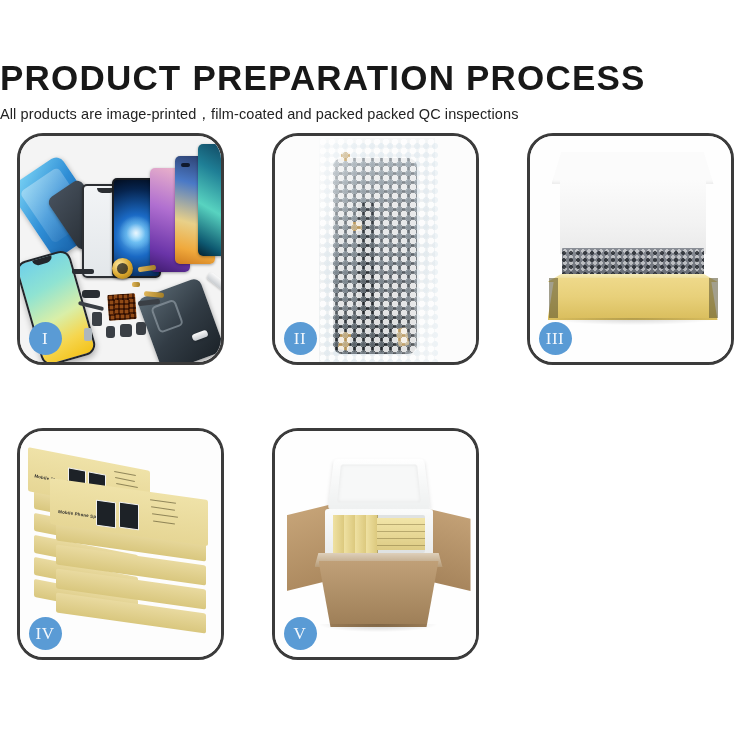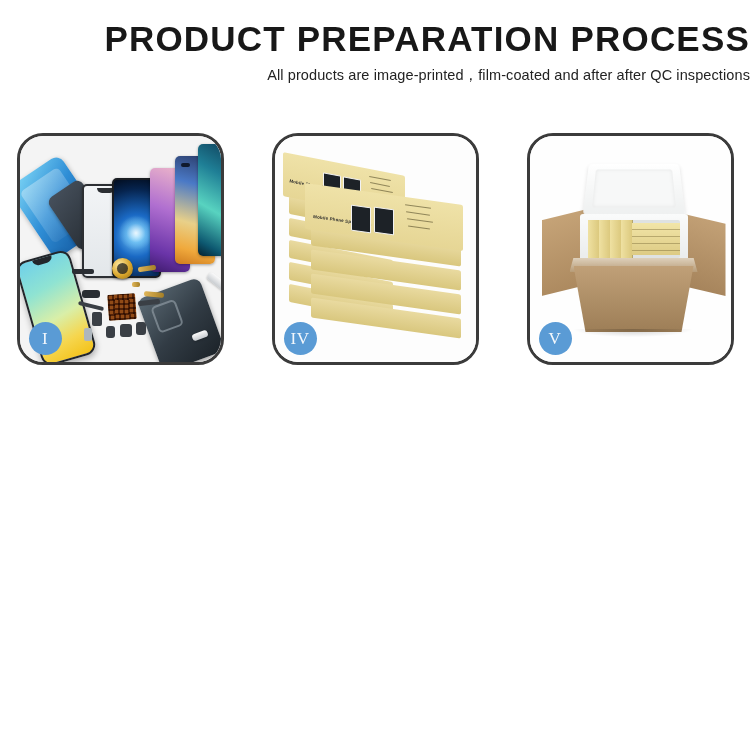--- a/index.html
+++ b/index.html
@@ -6,21 +6,21 @@
   body{
     width:750px;height:750px;
     background:#ffffff;
     font-family:"Liberation Sans", sans-serif;
     overflow:hidden;
     position:relative;
   }
   #page{width:750px;height:750px;position:relative;}
 
   
-  .header{padding-top:21px;text-align:right;}
+  .header{padding-top:60px;text-align:left;}
   .title{
     font-size:35px;font-weight:700;letter-spacing:1.2px;
     color:#181818;line-height:1;margin:0;
     font-family:"Liberation Sans", sans-serif;
   }
   .subtitle{
     margin:10px 0 0 0;font-size:14.5px;color:#232323;
     letter-spacing:.1px;font-weight:400;
   }
 
@@ -350,21 +350,21 @@
     background:radial-gradient(ellipse at 50% 0,rgba(0,0,0,.17),rgba(0,0,0,0) 72%);
   }
 </style>
 </head>
 <body>
 
 <div id="page">
 
   <div class="header">
     <h1 class="title">PRODUCT PREPARATION PROCESS</h1>
-    <p class="subtitle">All products are image-printed，film-coated and after after QC inspections</p>
+    <p class="subtitle">All products are image-printed，film-coated and packed packed QC inspections</p>
   </div>
 
   <div class="grid">
 
     <div class="panel">
       <div class="panel-inner p1">
         <div class="photo">
           <div class="ph ph-blue-back"></div>
           <div class="ph ph-dark-small"></div>
           <div class="ph sc ph-glass"></div>
@@ -388,21 +388,54 @@
           <div class="gold" style="left:112px;top:146px;width:8px;height:5px;"></div>
           <div class="gold" style="left:124px;top:156px;width:20px;height:5px;transform:rotate(6deg);"></div>
           <div class="flex-cable" style="left:118px;top:164px;width:22px;height:5px;transform:rotate(-6deg);"></div>
           <div class="white-tool"></div>
           <div class="white-tool" style="left:172px;top:196px;width:16px;height:7px;transform:rotate(-20deg);"></div>
         </div>
       </div>
       <div class="badge">I</div>
     </div>
 
-
+    <div class="panel">
+      <div class="panel-inner p2">
+        <div class="photo">
+          <div class="bw-sheet"></div>
+          <div class="bw-part"></div>
+          <div class="bw-strip"></div>
+          <div class="bw-bottom"></div>
+          <div class="bw-tab" style="left:66px;top:16px;width:9px;height:9px;"></div>
+          <div class="bw-tab" style="left:76px;top:86px;width:11px;height:9px;"></div>
+          <div class="bw-tab" style="left:64px;top:196px;width:11px;height:18px;transform:rotate(10deg);"></div>
+          <div class="bw-tab" style="left:122px;top:192px;width:11px;height:18px;transform:rotate(-10deg);"></div>
+          <div class="bubbles"></div>
+          <div class="bubbles2"></div>
+          <div class="bw-gloss"></div>
+        </div>
+      </div>
+      <div class="badge">II</div>
+    </div>
+
+    <div class="panel">
+      <div class="panel-inner p3">
+        <div class="photo">
+          <div class="b3-lid-shape"></div>
+          <div class="b3-back"></div>
+          <div class="b3-foam"></div>
+          <div class="b3-lrim"></div>
+          <div class="b3-front"></div>
+          <div class="b3-corner-l"></div>
+          <div class="b3-corner-r"></div>
+          <div class="b3-shadow"></div>
+        </div>
+      </div>
+      <div class="badge">III</div>
+    </div>
 
     <div class="panel">
       <div class="panel-inner p4">
         <div class="photo stack">
 
           <div class="sbox sb-side" style="left:14px;top:70px;width:104px;height:18px;transform:skewY(11deg);"></div>
           <div class="sbox sb-side" style="left:14px;top:92px;width:104px;height:18px;transform:skewY(11deg);"></div>
           <div class="sbox sb-side" style="left:14px;top:114px;width:104px;height:18px;transform:skewY(11deg);"></div>
           <div class="sbox sb-side" style="left:14px;top:136px;width:104px;height:18px;transform:skewY(11deg);"></div>
           <div class="sbox sb-side" style="left:14px;top:158px;width:104px;height:18px;transform:skewY(11deg);"></div>

